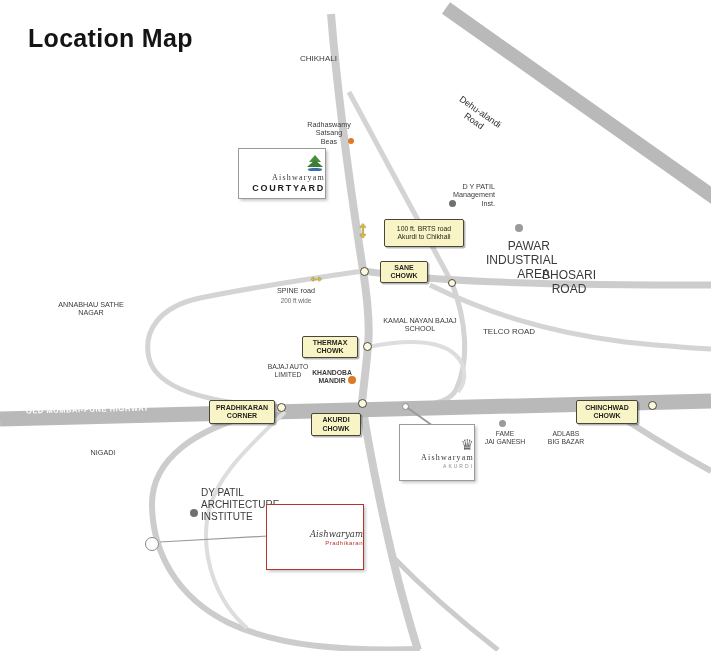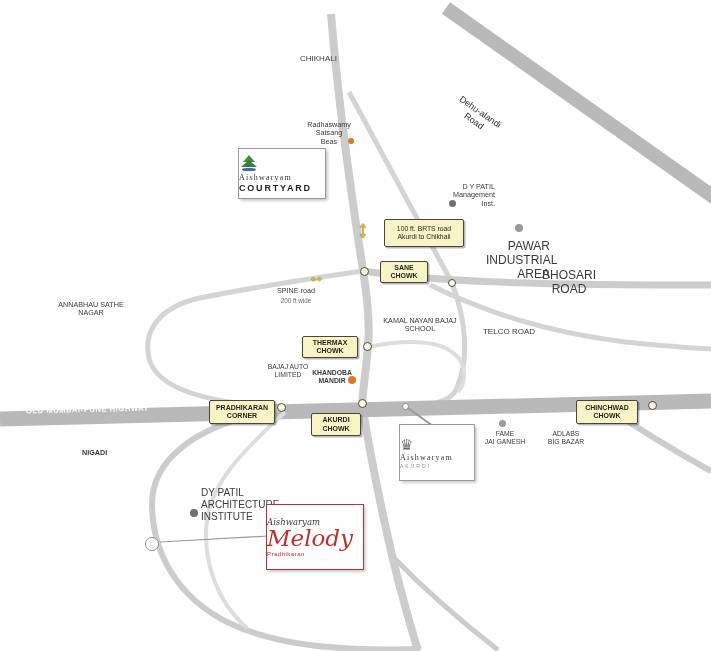--- a/index.html
+++ b/index.html
@@ -12,21 +12,21 @@
   .label{position:absolute;color:#3a3a3a;white-space:pre-line;line-height:1.18;transform-origin:left top;}
   .chowk{position:absolute;background:#f9f4c6;border:1px solid #46463c;border-radius:2px;
          display:flex;align-items:center;justify-content:center;text-align:center;
          line-height:1.18;white-space:pre-line;color:#262620;
          box-shadow:1.5px 1.5px 0 rgba(0,0,0,.28);}
   .dot{position:absolute;border-radius:50%;box-sizing:border-box;}
   .arrow{position:absolute;color:#e8c531;font-weight:bold;line-height:1;
          text-shadow:0 0 1px #6b6428, 0 0 1px #6b6428;}
   .logo-box{position:absolute;background:#fff;border:1px solid #9a9a9a;
             box-shadow:1.5px 1.5px 3px rgba(0,0,0,.25);
-            display:flex;flex-direction:column;align-items:flex-start;justify-content:center;
+            display:flex;flex-direction:column;align-items:flex-end;justify-content:center;
             text-align:center;gap:1px;}
   #courtyard-box{left:238px;top:148px;width:86px;height:49px;}
   #akurdi-box{left:399px;top:424px;width:74px;height:55px;}
   #melody-box{left:266px;top:504px;width:96px;height:64px;border-color:#b5342c;}
   .brand{font-family:"Liberation Serif",serif;font-size:8px;letter-spacing:1.2px;color:#3a3a3a;}
   .cname{font-size:9px;font-weight:bold;letter-spacing:1.8px;color:#1e1e1e;}
   .crest{font-size:15px;color:#6b6b6b;line-height:1;}
   .subtext{font-size:5px;letter-spacing:2px;color:#8a8a8a;}
   .mel-brand{font-family:"DejaVu Serif",serif;font-style:italic;font-size:8.5px;color:#3a3a3a;}
   .mel-name{font-family:"DejaVu Serif",serif;font-style:italic;font-size:23px;color:#b5342c;line-height:.95;}
@@ -54,20 +54,21 @@
     <path d="M363,271 C300,280 240,290 200,298 C158,307 143,332 149,358 C156,388 205,403 281,407" stroke="#d4d4d4" stroke-width="5" fill="none"></path>
     <path d="M0,419 L711,401" stroke="#b9b9b9" stroke-width="15" fill="none"></path>
     <path d="M281,408 C190,426 151,462 152,506 C153,552 176,597 229,623 C280,647 345,651 420,649" stroke="#cccccc" stroke-width="6" fill="none"></path>
     <path d="M285,412 C242,452 212,482 207,520 C202,560 217,602 247,628" stroke="#dddddd" stroke-width="4" fill="none"></path>
     <path d="M392,556 C425,590 462,622 498,650" stroke="#cccccc" stroke-width="5" fill="none"></path>
     <path d="M600,403 C640,430 678,453 711,471" stroke="#cccccc" stroke-width="6" fill="none"></path>
     <path d="M160,542 L268,536" stroke="#9a9a9a" stroke-width="1.2" fill="none"></path>
     <path d="M405,406 L433,426" stroke="#9a9a9a" stroke-width="2" fill="none"></path>
   </svg>
 
+  <div id="title">Location Map</div>
 
   <div class="hwy">OLD MUMBAI-PUNE HIGHWAY</div>
 
   <div id="overlay-layer">
       <div class="label" style="left: 300px; top: 22px; width: 64px; text-align: left; font-size: 8px; font-weight: 400; color: rgb(58, 58, 58); margin-top: 32px;">CHIKHALI</div>
       <div class="label" style="left: 452px; top: 86px; width: 76px; text-align: center; font-size: 9px; font-weight: 400; color: rgb(46, 46, 46); transform: rotate(35deg);">Dehu-alandi
 Road</div>
       <div class="label" style="left: 303px; top: 121px; width: 52px; text-align: center; font-size: 7.2px; font-weight: 400; color: rgb(58, 58, 58);">Radhaswamy
 Satsang
 Beas</div>
@@ -82,21 +83,21 @@
       <div class="label" style="left: 272px; top: 297px; width: 48px; text-align: center; font-size: 6.3px; font-weight: 400; color: rgb(106, 106, 106);">200 ft wide</div>
       <div class="label" style="left: 44px; top: 301px; width: 94px; text-align: center; font-size: 7.2px; font-weight: 400; color: rgb(58, 58, 58);">ANNABHAU SATHE
 NAGAR</div>
       <div class="label" style="left: 368px; top: 317px; width: 104px; text-align: center; font-size: 7.2px; font-weight: 400; color: rgb(58, 58, 58);">KAMAL NAYAN BAJAJ
 SCHOOL</div>
       <div class="label" style="left: 477px; top: 327px; width: 64px; text-align: center; font-size: 8px; font-weight: 400; color: rgb(58, 58, 58);">TELCO ROAD</div>
       <div class="label" style="left: 264px; top: 363px; width: 48px; text-align: center; font-size: 6.8px; font-weight: 400; color: rgb(58, 58, 58);">BAJAJ AUTO
 LIMITED</div>
       <div class="label" style="left: 306px; top: 369px; width: 52px; text-align: center; font-size: 6.8px; font-weight: 700; color: rgb(58, 58, 58);">KHANDOBA
 MANDIR</div>
-      <div class="label" style="left: 82px; top: 449px; width: 42px; text-align: left; font-size: 7.2px; font-weight: 700; color: rgb(58, 58, 58);">NIGADI</div>
+      <div class="label" style="left: 82px; top: 449px; width: 42px; text-align: center; font-size: 7.2px; font-weight: 400; color: rgb(58, 58, 58);">NIGADI</div>
       <div class="label" style="left: 479px; top: 430px; width: 52px; text-align: center; font-size: 6.8px; font-weight: 400; color: rgb(58, 58, 58);">FAME
 JAI GANESH</div>
       <div class="label" style="left: 540px; top: 430px; width: 52px; text-align: center; font-size: 6.8px; font-weight: 400; color: rgb(58, 58, 58);">ADLABS
 BIG BAZAR</div>
       <div class="label" style="left: 201px; top: 487px; width: 70px; text-align: left; font-size: 10px; font-weight: 400; color: rgb(58, 58, 58);">DY PATIL
 ARCHITECTURE
 INSTITUTE</div>
       <div class="chowk" style="left: 384px; top: 219px; width: 78px; height: 26px; font-size: 6.8px; font-weight: 400;">100 ft. BRTS road
 Akurdi  to Chikhali</div>
       <div class="chowk" style="left: 380px; top: 261px; width: 46px; height: 20px; font-size: 7px; font-weight: 700;">SANE
@@ -138,17 +139,16 @@
   </div>
 
   <div class="logo-box" id="akurdi-box">
     <span class="crest">♛</span>
     <span class="brand">Aishwaryam</span>
     <span class="subtext">AKURDI</span>
   </div>
 
   <div class="logo-box" id="melody-box">
     <span class="mel-brand">Aishwaryam</span>
-    <span class="mel-name">Melody</span>
     <span class="mel-sub">Pradhikaran</span>
   </div>
 
 </div>
 
 </body></html>

